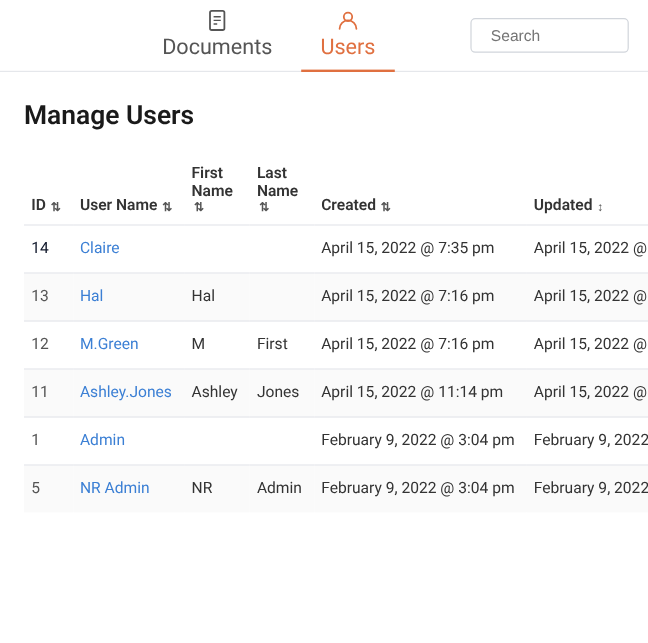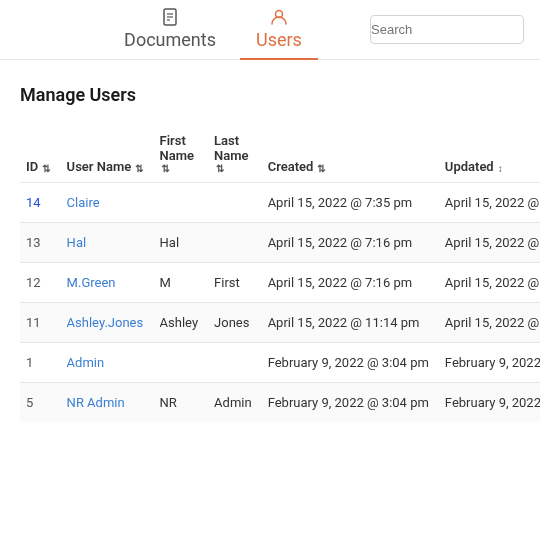--- a/index.html
+++ b/index.html
@@ -58,33 +58,33 @@
       width: 20px;
       height: 20px;
       margin-bottom: 2px;
       display: flex;
       align-items: center;
       justify-content: center;
     }
     .search-box {
       border: 1px solid #d1d5db;
       border-radius: 4px;
-      padding: 6px 0;
+      padding: 6px 16px;
       font-size: 13px;
       color: #999;
       outline: none;
-      width: 154px;
+      width: 132px;
     }
 
     
     .page-content {
       padding: 24px 20px 20px 20px;
     }
     .page-title {
-      font-size: 18px;
+      font-size: 22px;
       font-weight: 600;
       color: #1a1a1a;
       margin-bottom: 20px;
     }
 
     
     .users-table {
       width: 100%;
       border-collapse: collapse;
       font-size: 13px;
@@ -203,21 +203,21 @@
         <th class="col-updated">
           <div class="th-inner">
             <span>Updated</span>
             <span class="sort-icon">↕</span>
           </div>
         </th>
       </tr>
     </thead>
     <tbody id="table-body">
     <tr style="background: rgb(255, 255, 255);">
-      <td style="color:#1d4ed8">14</td>
+      <td style="color:#0f172a">14</td>
       <td>
         <a class="user-link">Claire</a>
       </td>
       <td></td>
       <td></td>
       <td class="timestamp">April 15, 2022 @ 7:35 pm</td>
       <td class="timestamp">April 15, 2022 @ 7:3</td>
     </tr>
         <tr style="background: rgb(250, 250, 250);">
       <td style="color:#555">13</td>

